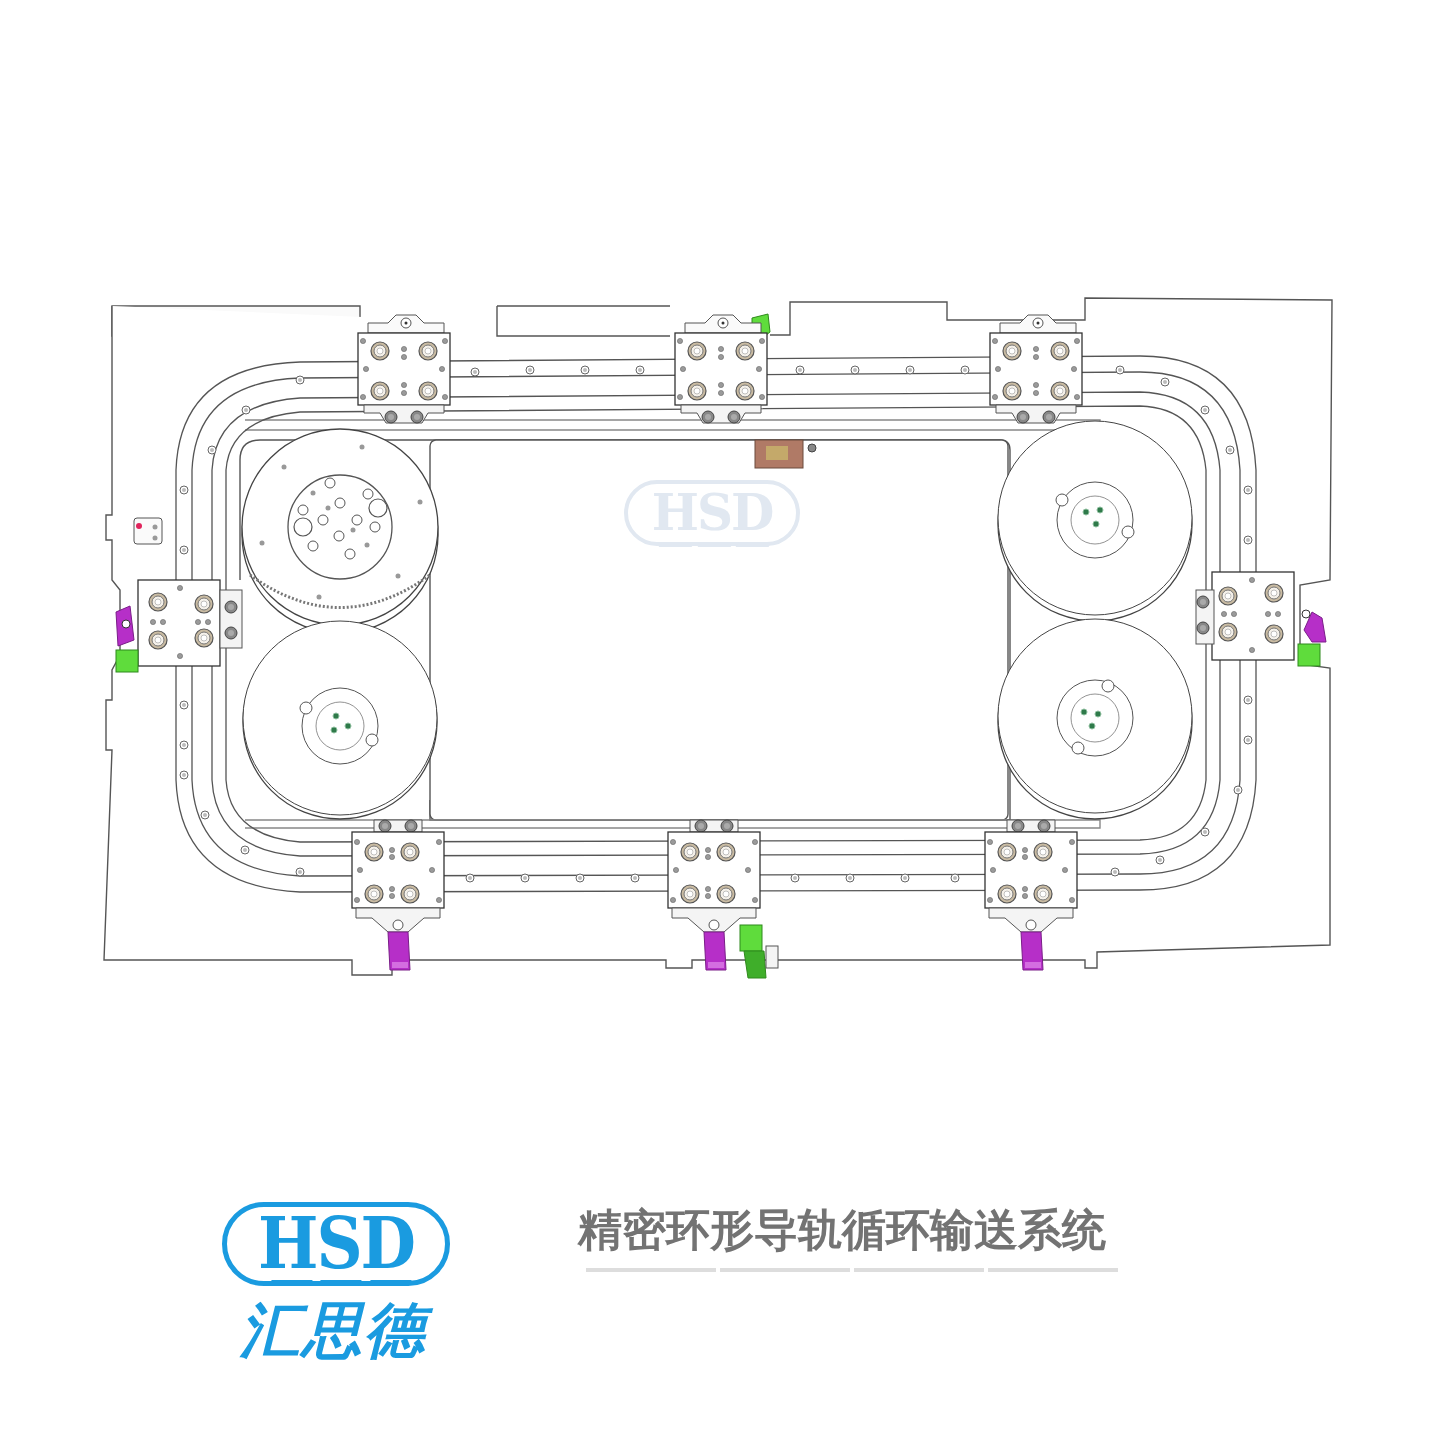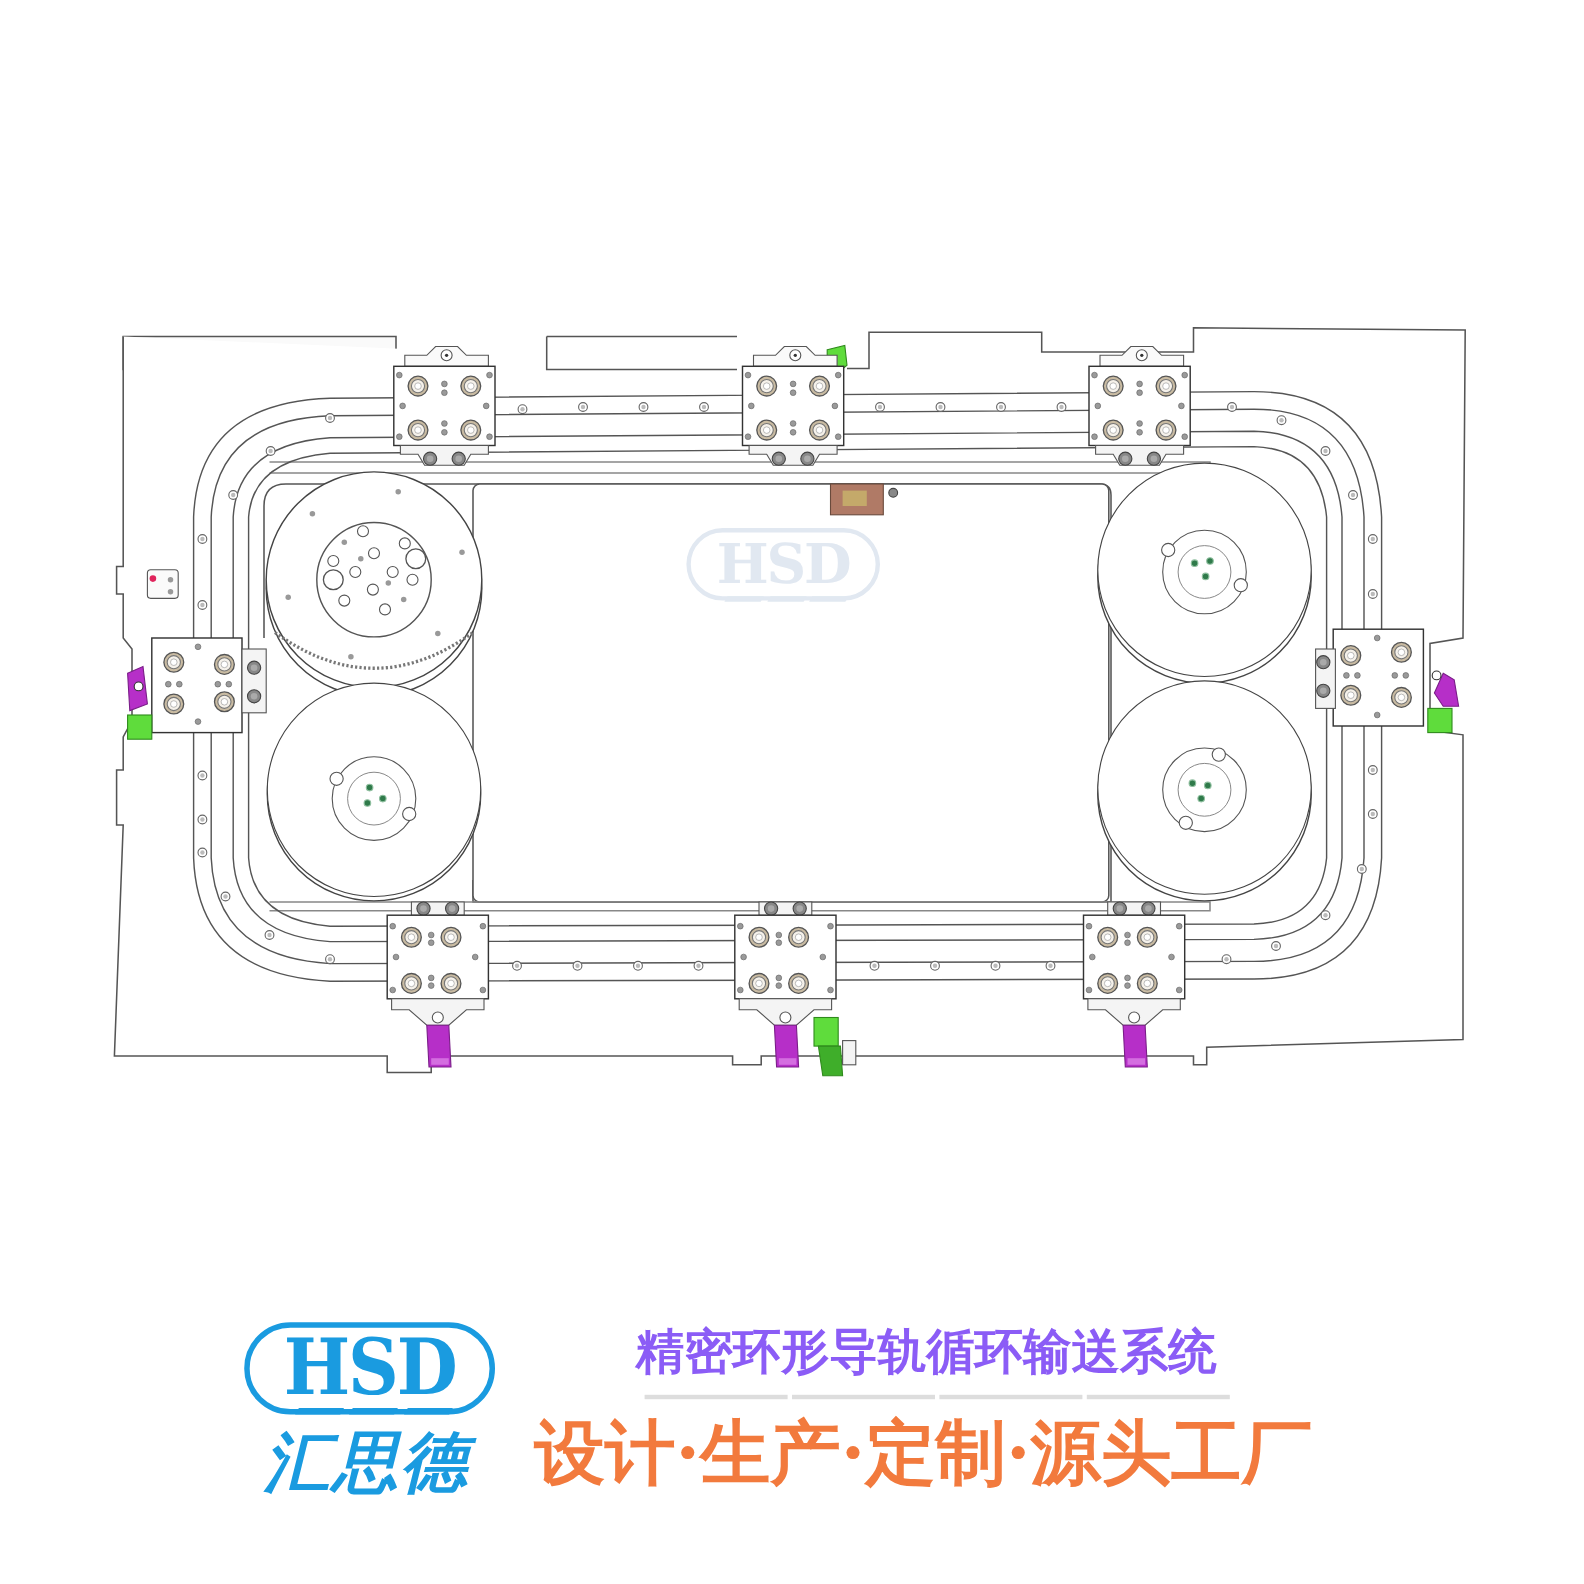--- a/index.html
+++ b/index.html
@@ -5,21 +5,21 @@
   html, body { margin:0; padding:0; background:#ffffff; }
   body { width:1440px; height:1440px; position:relative; overflow:hidden; font-family:"DejaVu Serif", serif; }
   .drawing { position:absolute; left:0; top:0; width:1440px; height:1100px; }
   .footer { position:absolute; left:0; top:1190px; width:1440px; height:220px; }
   .logo-wrap { position:absolute; left:222px; top:12px; width:236px; height:186px; }
   .logo-oval { position:absolute; left:0; top:0; width:228px; height:84px; border:5px solid #1a9be0; border-radius:46px; box-sizing:border-box; display:flex; align-items:center; justify-content:center; }
   .logo-oval-text { font-family:"DejaVu Serif", serif; font-weight:bold; font-size:64px; color:#1a9be0; letter-spacing:-2px; line-height:1; transform:scaleY(1.1); }
   .logo-dashes { position:absolute; left:48px; top:78px; width:140px; height:6px; display:flex; gap:8px; }
   .logo-dashes span { flex:1; background:#1a9be0; transform:skewX(-30deg); }
   .logo-cn { position:absolute; left:18px; top:98px; font-family:"DejaVu Serif", serif; font-weight:bold; font-size:60px; color:#1a9be0; letter-spacing:2px; line-height:1;font-style:italic; }
-  .tagline { position:absolute; left:578px; top:18px; font-family:"DejaVu Sans", sans-serif; font-weight:bold; font-size:44px; color:#8b5cf6; letter-spacing:0px; line-height:1; }
+  .tagline { position:absolute; left:578px; top:18px; font-family:"DejaVu Sans", sans-serif; font-weight:bold; font-size:44px; color:#737373; letter-spacing:0px; line-height:1; }
   .tag-rules { position:absolute; left:586px; top:78px; width:532px; height:4px; display:flex; gap:4px; }
   .tag-rules span { flex:1; background:#dddddd; }
   .slogan { position:absolute; left:486px; top:100px; font-family:"DejaVu Serif", serif; font-weight:bold; font-size:64px; color:#f27a3d; line-height:1; letter-spacing:0px; }
   .watermark { position:absolute; left:624px; top:480px; width:176px; height:66px; border:4px solid #e1e8f1; border-radius:36px; box-sizing:border-box; display:flex; align-items:center; justify-content:center; }
   .watermark-text { font-family:"DejaVu Serif", serif; font-weight:bold; font-size:50px; color:#e1e8f1; letter-spacing:-2px; line-height:1; }
   .watermark-dashes { position:absolute; left:660px; top:542px; width:110px; height:5px; display:flex; gap:6px; }
   .watermark-dashes span { flex:1; background:#e1e8f1; transform:skewX(-30deg); }
 </style>
 </head>
 <body>
@@ -338,14 +338,13 @@
       </div>
     <div class="logo-cn">汇思德</div>
   </div>
   <div class="tagline">精密环形导轨循环输送系统</div>
   <div class="tag-rules">
       <span></span>
       <span></span>
       <span></span>
       <span></span>
     </div>
-  <div class="slogan">设计·生产·定制·源头工厂</div>
 </div>
 
 </body></html>

